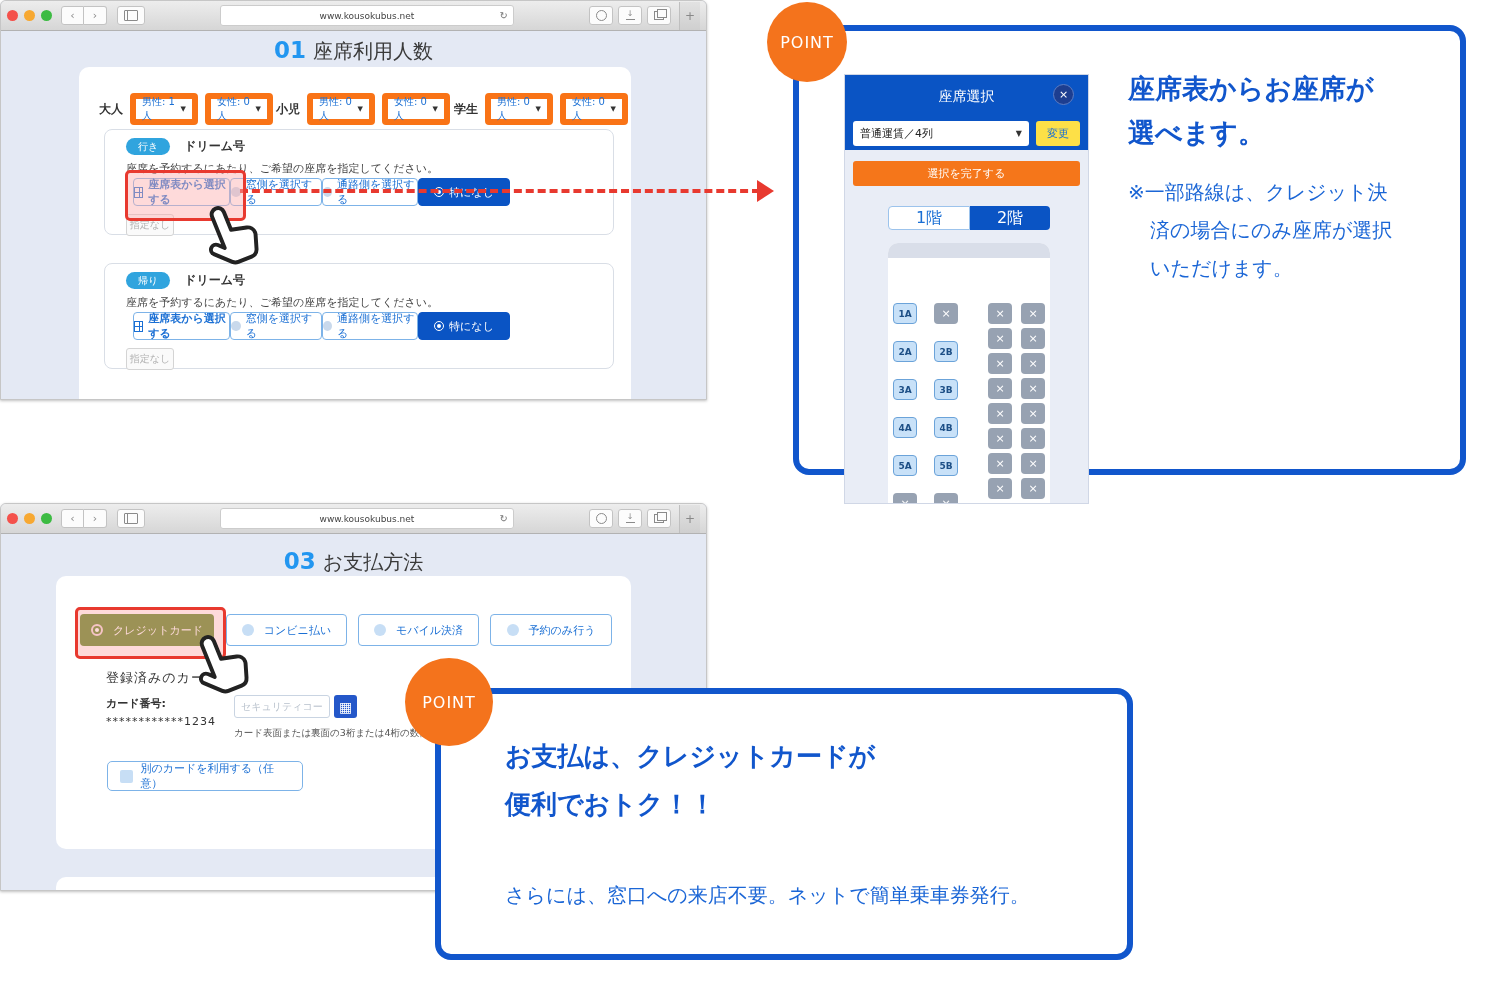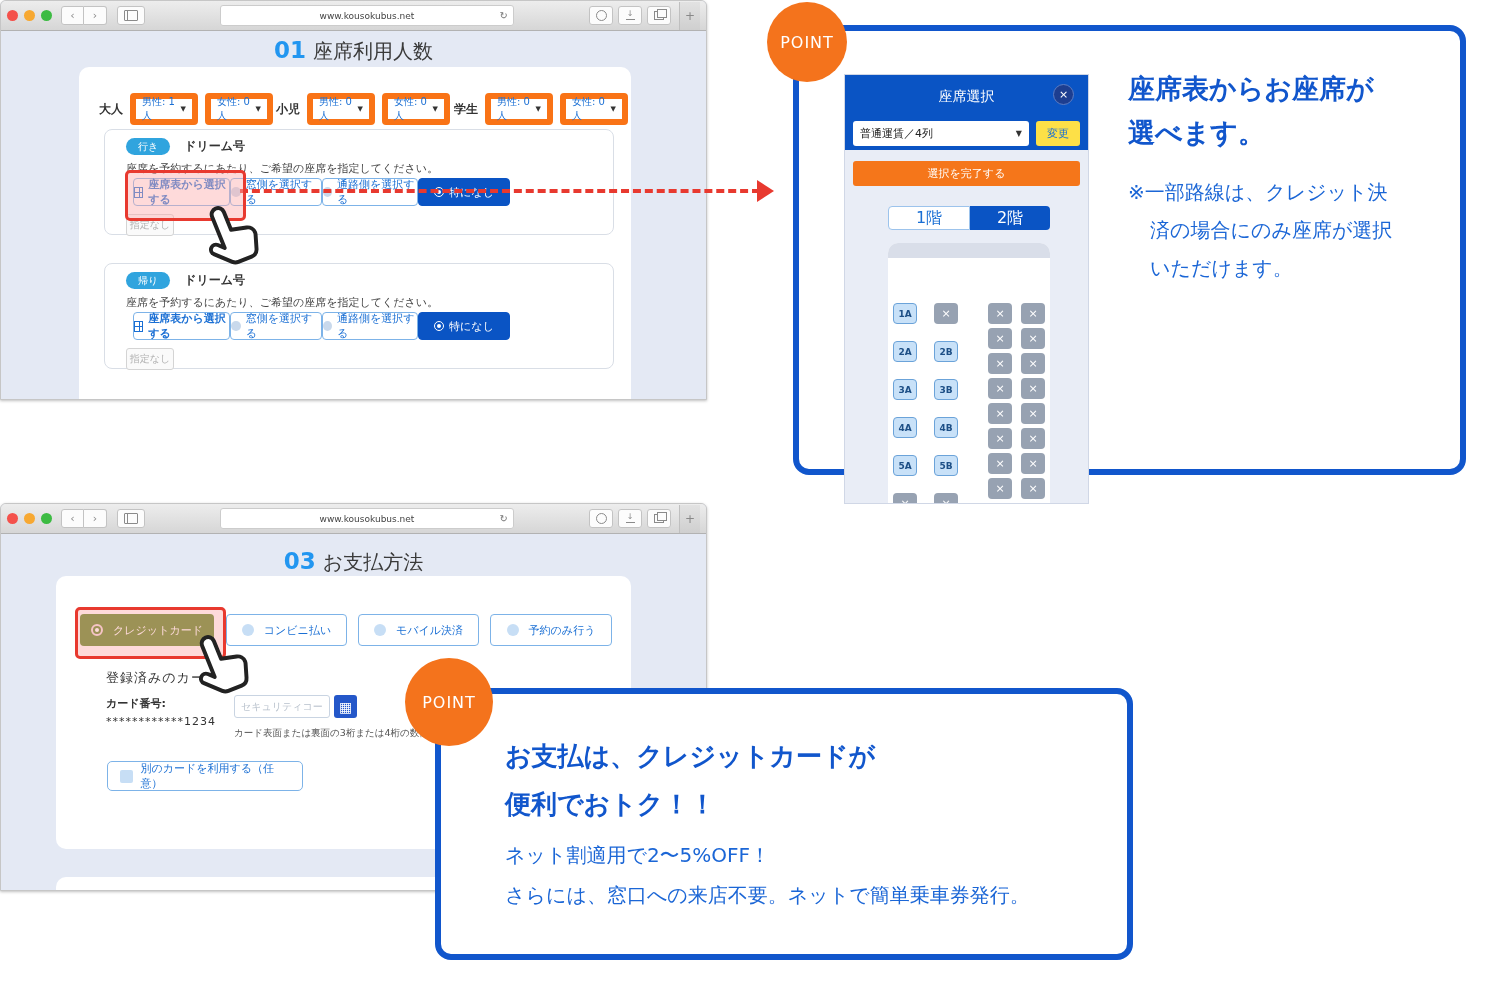--- a/index.html
+++ b/index.html
@@ -447,16 +447,15 @@
   <div class="sp-h" id="sph2">選べます。</div>
   <div class="sp-note" id="spn1">※一部路線は、クレジット決</div>
   <div class="sp-note" id="spn2">済の場合にのみ座席が選択</div>
   <div class="sp-note" id="spn3">いただけます。</div>
 </div>
 <div class="point-circle" id="spc">POINT</div>
 
 <div class="point-box" id="ppoint">
   <div class="pp-h" id="pph1">お支払は、クレジットカードが</div>
   <div class="pp-h" id="pph2">便利でおトク！！</div>
-  <div class="pp-b" id="ppb1">ネット割適用で2〜5%OFF！</div>
   <div class="pp-b" id="ppb2">さらには、窓口への来店不要。ネットで簡単乗車券発行。</div>
 </div>
 <div class="point-circle" id="ppc">POINT</div>
 
 </body></html>

